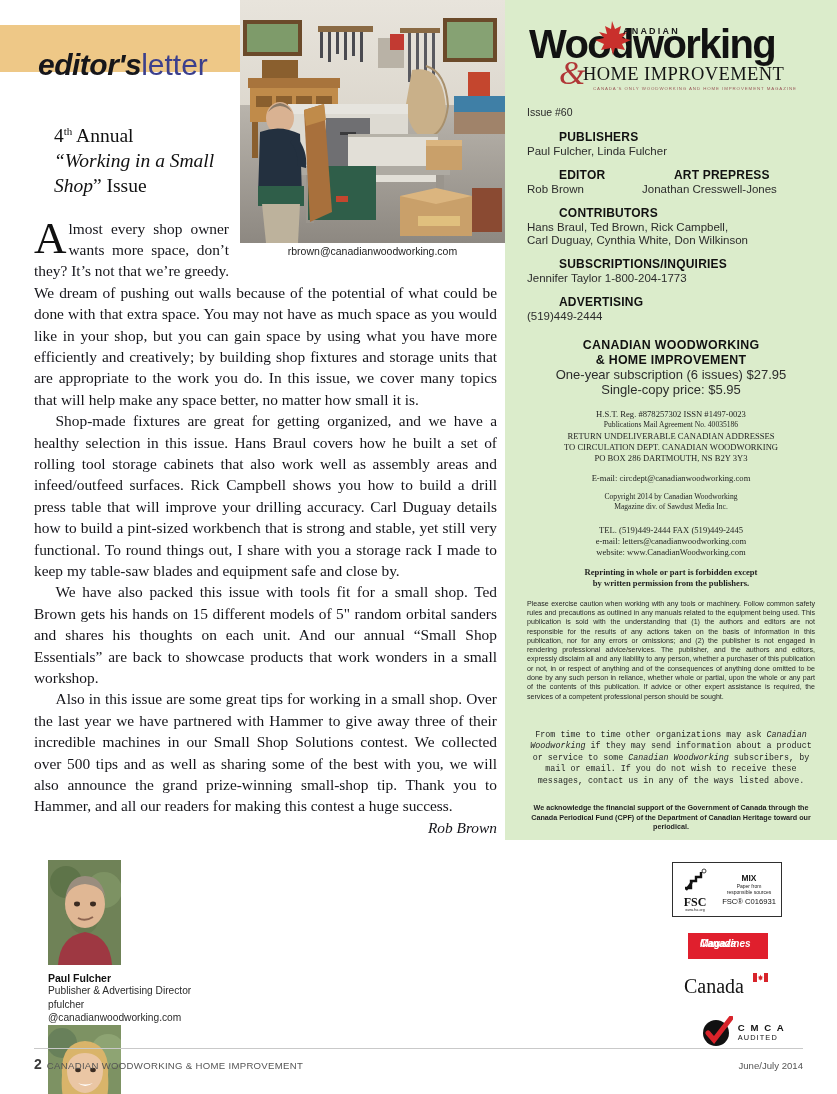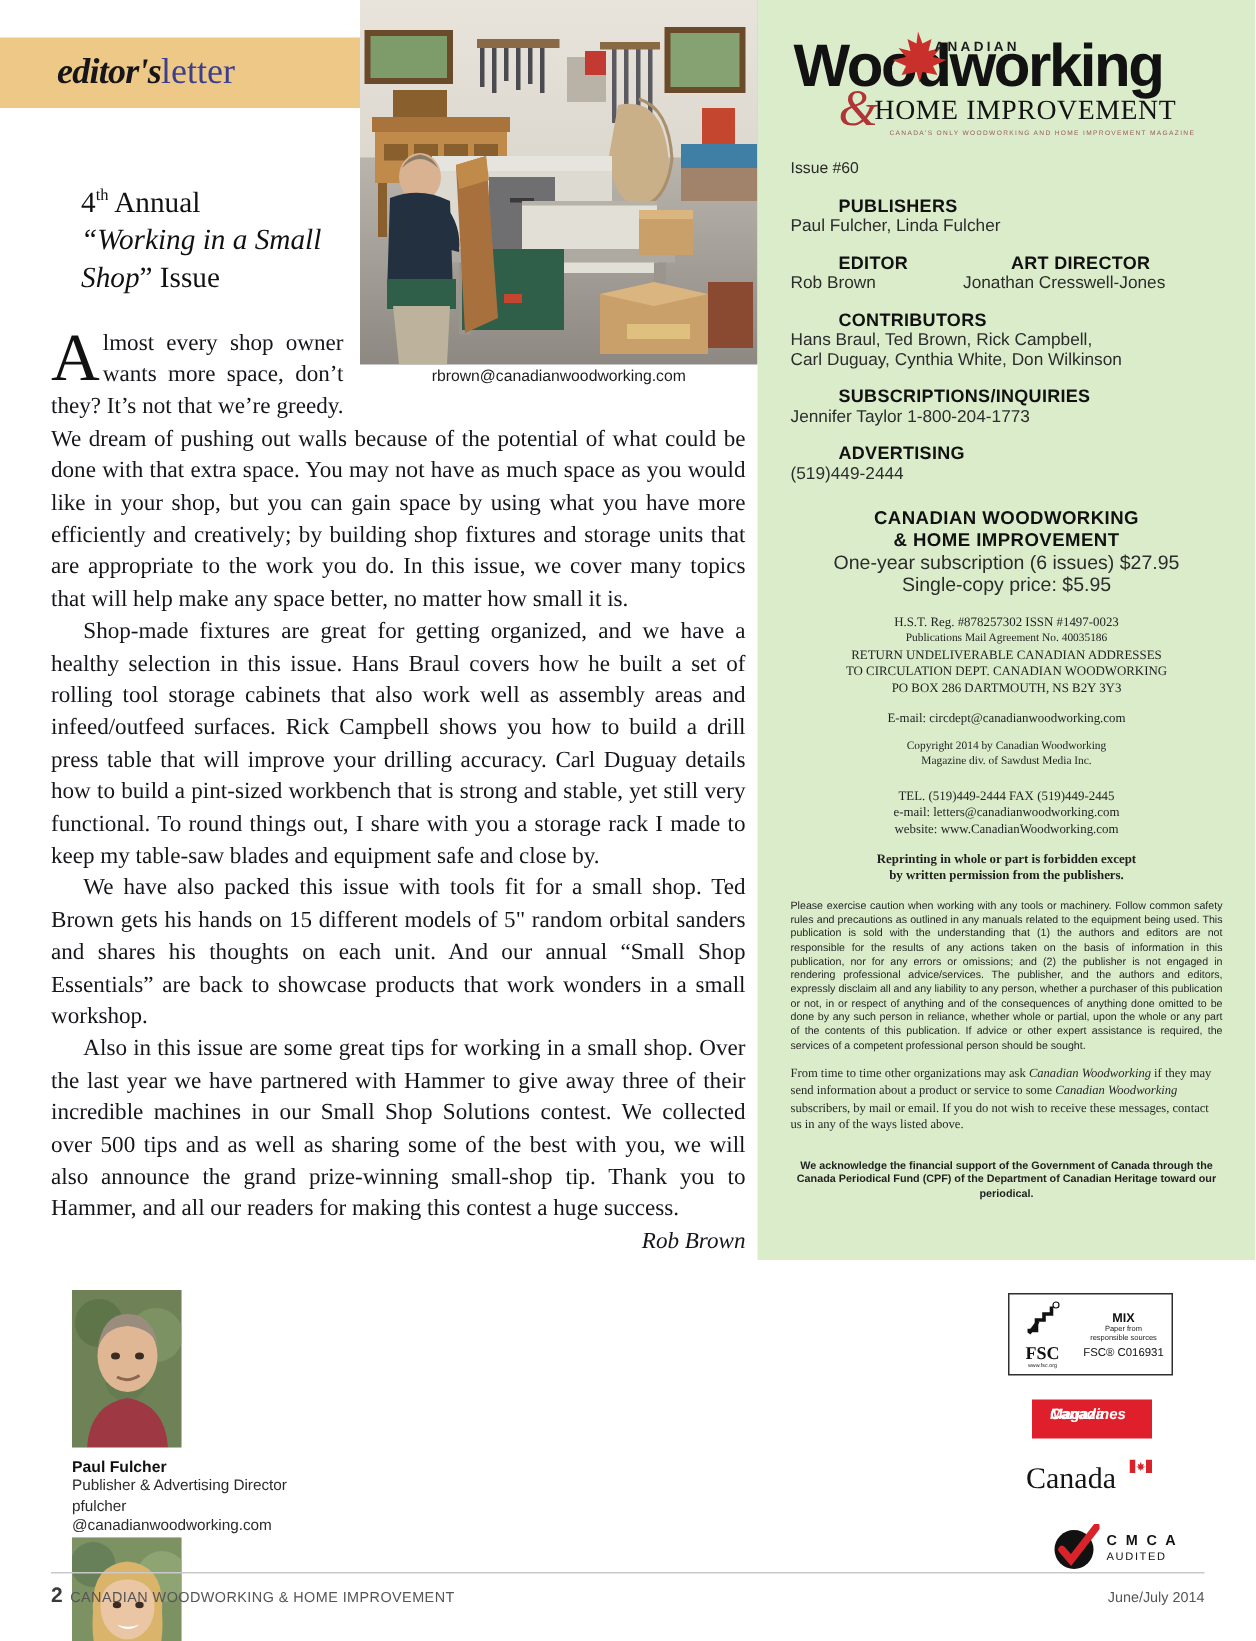--- a/index.html
+++ b/index.html
@@ -11,23 +11,23 @@
     position: relative;
     overflow: hidden;
   }
 
   
   .header-band {
     position:absolute; left:0; top:25px; width:240px; height:47px;
     background:#eec887;
   }
   .header-title {
-    position:absolute; left:38px; top:30px;
-    font-family:Liberation Serif, serif;
-    font-size:24px; line-height:36px; white-space:nowrap;
+    position:absolute; left:38px; top:47px;
+    font-family:Liberation Sans, sans-serif;
+    font-size:30px; line-height:36px; white-space:nowrap;
   }
   .header-title .ed { font-weight:bold; font-style:italic; color:#16161a; letter-spacing:-0.5px;}
   .header-title .lt { color:#3b3f8c; }
 
   
   .hero {
     position:absolute; left:240px; top:0; width:265px; height:243px;
     overflow:hidden;
     background:#9aa0a4;
   }
@@ -153,23 +153,23 @@
   .fine-b { font-weight:bold; }
   .gap8 { height:8px; }
   .gap12 { height:12px; }
 
   .disclaimer {
     font-family:"Liberation Sans", sans-serif;
     font-size:7.1px; line-height:9.3px; color:#262626;
     text-align:justify; margin-top:10px;
   }
   .privacy {
-    font-family:Liberation Serif, serif;
+    font-family:Liberation Mono, monospace;
     font-size:8.4px; line-height:11.4px; color:#262626;
-    text-align:left; margin-top:8px;
+    text-align:center; margin-top:28px;
   }
   .privacy i { font-style:italic; }
   .govt {
     font-family:"Liberation Sans", sans-serif;
     font-size:7.2px; line-height:9.6px; color:#1f1f1f;
     text-align:center; font-weight:bold; margin-top:16px;
   }
 
   
   .staff { position:absolute; left:48px; top:860px; width:620px; }
@@ -394,21 +394,21 @@
       <p class="mast-h">PUBLISHERS</p>
       <p class="mast-v">Paul Fulcher, Linda Fulcher</p>
     </div>
 
     <div class="mast-block two-col">
       <div>
         <p class="mast-h">EDITOR</p>
         <p class="mast-v">Rob Brown</p>
       </div>
       <div>
-        <p class="mast-h">ART DIRECTOR</p>
+        <p class="mast-h">ART PREPRESS</p>
         <p class="mast-v">Jonathan Cresswell-Jones</p>
       </div>
     </div>
 
     <div class="mast-block">
       <p class="mast-h">CONTRIBUTORS</p>
       <p class="mast-v">Hans Braul, Ted Brown, Rick Campbell,</p>
       <p class="mast-v">Carl Duguay, Cynthia White, Don Wilkinson</p>
     </div>
 

